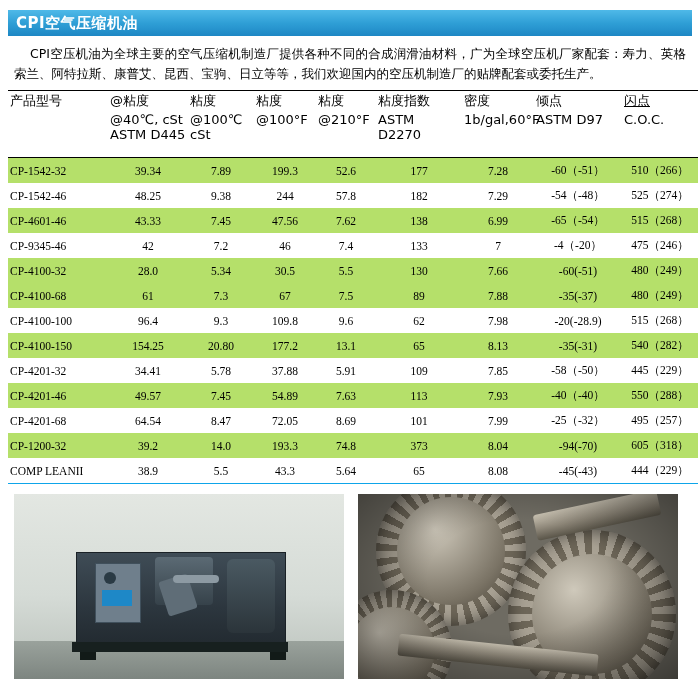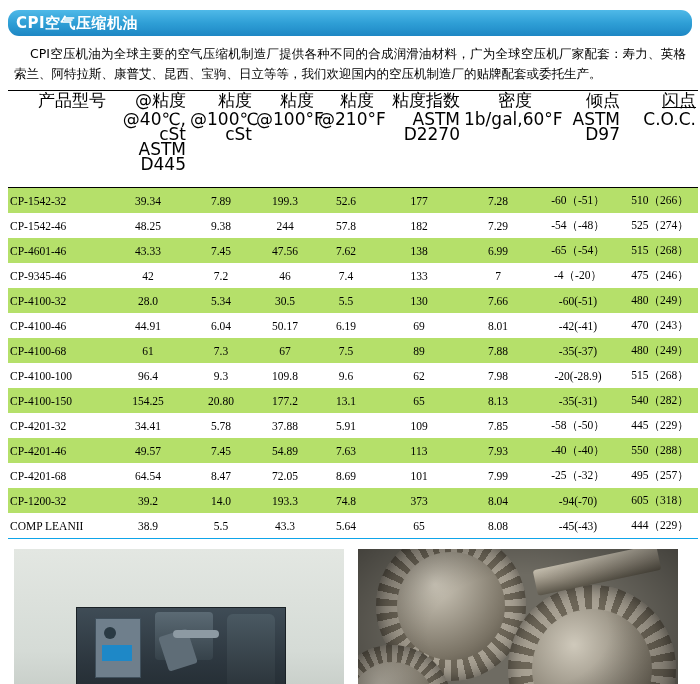--- a/index.html
+++ b/index.html
@@ -23,21 +23,20 @@
   }
 
   
   .title-bar {
     height: 26px;
     background: linear-gradient(to bottom, #4fb9e8 0%, #2f9fd6 50%, #1d87c4 100%);
     display: flex;
     align-items: center;
     padding-left: 8px;
     margin: 0 0 0 0;
-    border-radius: 11px;
   }
   .title-bar .title-text {
     color: #ffffff;
     font-size: 15px;
     font-weight: bold;
     font-family: "DejaVu Sans", "Liberation Sans", sans-serif;
     letter-spacing: 0.5px;
   }
 
   
@@ -56,25 +55,25 @@
   
   table.spec {
     width: 100%;
     border-collapse: collapse;
     font-size: 11.5px;
     font-family: "Liberation Serif", serif;
     table-layout: fixed;
   }
   table.spec thead th {
     font-weight: normal;
-    text-align: right;
+    text-align: left;
     vertical-align: top;
     padding: 2px 2px 2px 2px;
     line-height: 15px;
-    font-size: 17px;
+    font-size: 13px;
     font-family: "DejaVu Sans", "Liberation Sans", sans-serif;
   }
   thead tr.head-row th {
     border-top: 1px solid #000;
   }
   thead tr.head-row2 th {
     border-bottom: 1px solid #000;
     padding-bottom: 15px;
   }
   th.col0 { width: 96px; }
@@ -348,31 +347,20 @@
           <td class="c-name">CP-4100-32</td>
           <td class="c-num">28.0</td>
           <td class="c-num">5.34</td>
           <td class="c-num">30.5</td>
           <td class="c-num">5.5</td>
           <td class="c-num">130</td>
           <td class="c-num">7.66</td>
           <td class="c-num">-60(-51)</td>
           <td class="c-num">480（249）</td>
         </tr>
-        <tr class="">
-          <td class="c-name">CP-4100-46</td>
-          <td class="c-num">44.91</td>
-          <td class="c-num">6.04</td>
-          <td class="c-num">50.17</td>
-          <td class="c-num">6.19</td>
-          <td class="c-num">69</td>
-          <td class="c-num">8.01</td>
-          <td class="c-num">-42(-41)</td>
-          <td class="c-num">470（243）</td>
-        </tr>
         <tr class="hl ">
           <td class="c-name">CP-4100-68</td>
           <td class="c-num">61</td>
           <td class="c-num">7.3</td>
           <td class="c-num">67</td>
           <td class="c-num">7.5</td>
           <td class="c-num">89</td>
           <td class="c-num">7.88</td>
           <td class="c-num">-35(-37)</td>
           <td class="c-num">480（249）</td>

